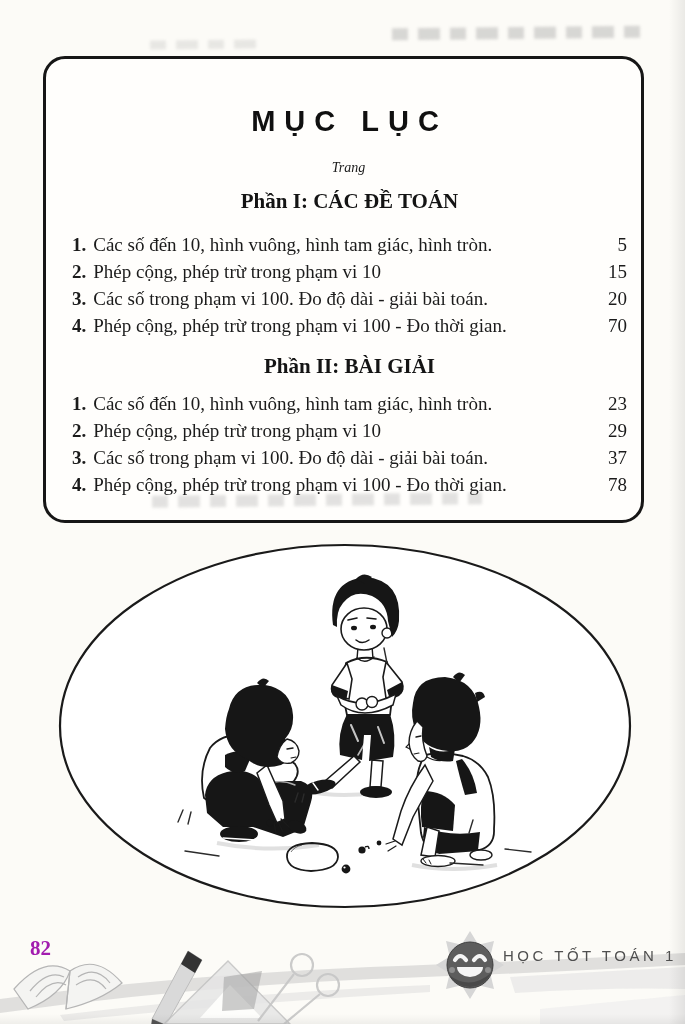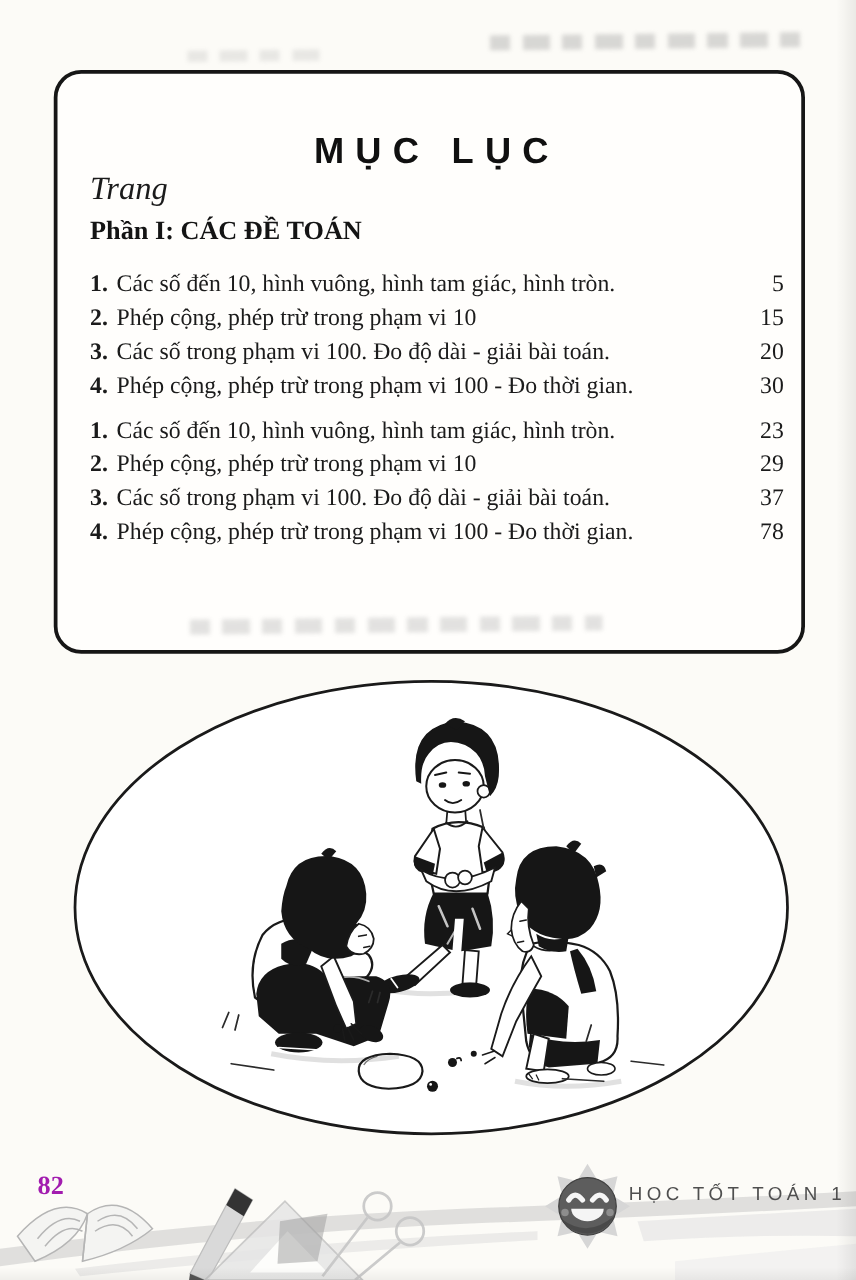--- a/index.html
+++ b/index.html
@@ -27,25 +27,25 @@
     position:absolute;left:43px;top:56px;width:601px;height:467px;
     box-sizing:border-box;border:3px solid #161616;border-radius:22px;
     background:#fffefc;padding:0 14px 0 26px;
   }
   .toc-title{
     margin-top:44px;text-align:center;
     font-family:"Liberation Sans","DejaVu Sans",sans-serif;
     font-weight:bold;font-size:29px;line-height:36px;letter-spacing:9px;color:#101010;
   }
   .page-col-label{
-    text-align:left;font-style:italic;
-    font-size:26px;line-height:24px;padding-right:2px;
+    margin-top:17px;text-align:center;font-style:italic;
+    font-size:14px;line-height:24px;padding-right:2px;
   }
   .section-heading{
-    text-align:left;font-weight:bold;font-size:21px;line-height:29px;color:#141414;
+    text-align:center;font-weight:bold;font-size:21px;line-height:29px;color:#141414;
   }
   .heading-1{margin-top:7px;}
   .heading-2{margin-top:13px;}
   .toc-items{margin-top:15px;}
   .toc-items.second{margin-top:9px;}
   .toc-row{display:flex;align-items:baseline;height:27px;line-height:27px;font-size:19px;}
   .toc-num{font-weight:bold;margin-right:7px;white-space:pre;}
   .toc-text{flex:1;white-space:nowrap;overflow:hidden;}
   .toc-page{min-width:42px;text-align:right;}
 
@@ -87,24 +87,25 @@
       <span class="toc-page">15</span>
     </div>
     <div class="toc-row">
       <span class="toc-num">3.</span>
       <span class="toc-text">Các số trong phạm vi 100. Đo độ dài - giải bài toán.</span>
       <span class="toc-page">20</span>
     </div>
     <div class="toc-row">
       <span class="toc-num">4.</span>
       <span class="toc-text">Phép cộng, phép trừ trong phạm vi 100 - Đo thời gian.</span>
-      <span class="toc-page">30</span>
+      <span class="toc-page">70</span>
     </div>
   </div>
 
+  <div class="section-heading heading-2">Phần II: BÀI GIẢI</div>
   <div class="toc-items second">
     <div class="toc-row">
       <span class="toc-num">1.</span>
       <span class="toc-text">Các số đến 10, hình vuông, hình tam giác, hình tròn.</span>
       <span class="toc-page">23</span>
     </div>
     <div class="toc-row">
       <span class="toc-num">2.</span>
       <span class="toc-text">Phép cộng, phép trừ trong phạm vi 10</span>
       <span class="toc-page">29</span>

